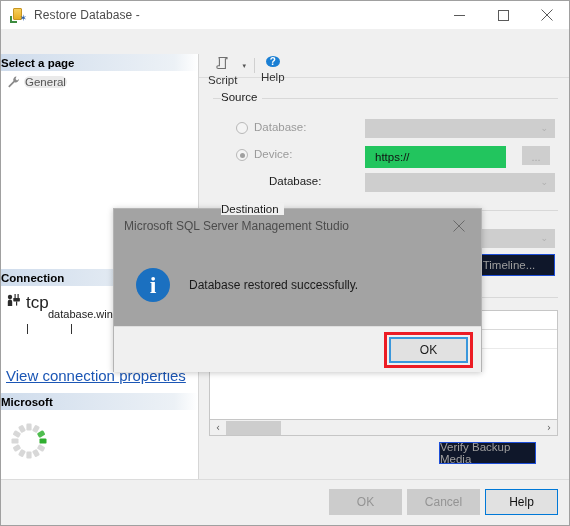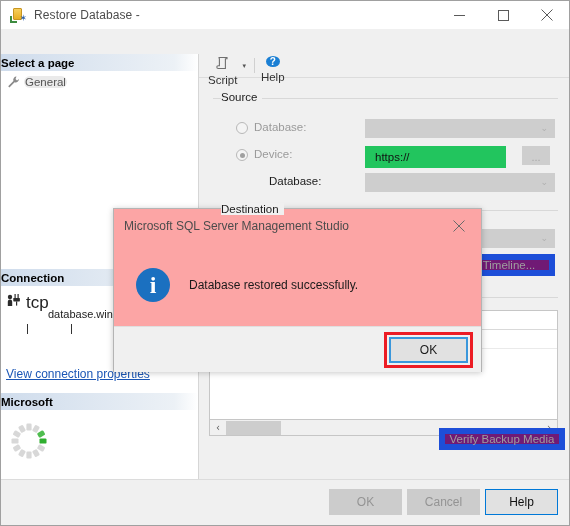--- a/index.html
+++ b/index.html
@@ -223,21 +223,21 @@
     width: 1px; height: 10px;
     background: #333;
     top: 38px;
   }
   #conn-tick-1 { left: 26px; }
   #conn-tick-2 { left: 70px; }
 
   #view-conn-props {
     position: absolute;
     left: 5px; top: 313px;
-    font-size: 12px;
+    font-size: 15px;
     color: #1b56b5;
     text-decoration: underline;
     white-space: nowrap;
   }
 
   #progress-section {
     position: absolute;
     left: 0; top: 339px;
     width: 197px;
   }
@@ -384,22 +384,22 @@
     color: #aaa;
     font-size: 11px;
     display: flex;
     align-items: flex-end;
     justify-content: center;
     padding-bottom: 1px;
   }
 
   .btn-disabled {
     position: absolute;
-    background: #701a75;
-    border: 6px solid #1d4ed8;
+    background: #0f172a;
+    border: 1px solid #1d4ed8;
     box-sizing: border-box;
     color: #9f9f9f;
     font-size: 11.5px;
     display: flex;
     align-items: center;
     justify-content: center;
   }
 
   
   #restore-grid {
@@ -493,21 +493,21 @@
     background: #e1e1e1;
     border: 1px solid #0078d7;
     color: #111;
   }
 
   
   #modal {
     position: absolute;
     left: 113px; top: 208px;
     width: 369px; height: 164px;
-    background: #fca5a5;
+    background: #a3a3a3;
     border: 1px solid #b4b4b4;
     box-sizing: border-box;
     box-shadow: 0 1px 6px rgba(0,0,0,0.22);
   }
   #modal-title-bar {
     height: 34px;
     display: flex;
     align-items: center;
   }
   #modal-title {
@@ -737,21 +737,21 @@
         </div>
       </div>
 
       <div id="grid-hscroll">
         <div class="sb-arrow">‹</div>
         <div id="sb-thumb"></div>
         <div id="sb-space"></div>
         <div class="sb-arrow">›</div>
       </div>
 
-      <div class="btn-disabled" style="left:240px; top:374px; width:126px; height:22px;">Verify Backup Media</div>
+      <div class="btn-disabled" style="left:240px; top:388px; width:97px; height:22px;">Verify Backup Media</div>
     </div>
   </div>
 
   <div id="footer">
     <div class="footer-btn disabled" style="left:328px;">OK</div>
     <div class="footer-btn disabled" style="left:406px;">Cancel</div>
     <div class="footer-btn focused" style="left:484px;">Help</div>
   </div>
 
 </div>

